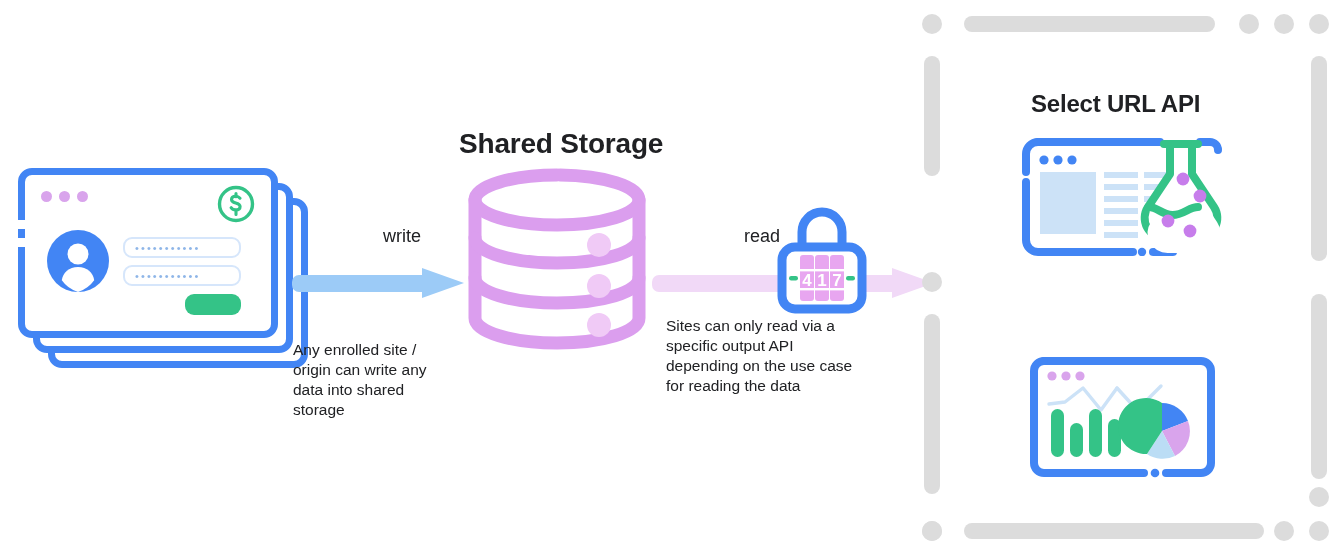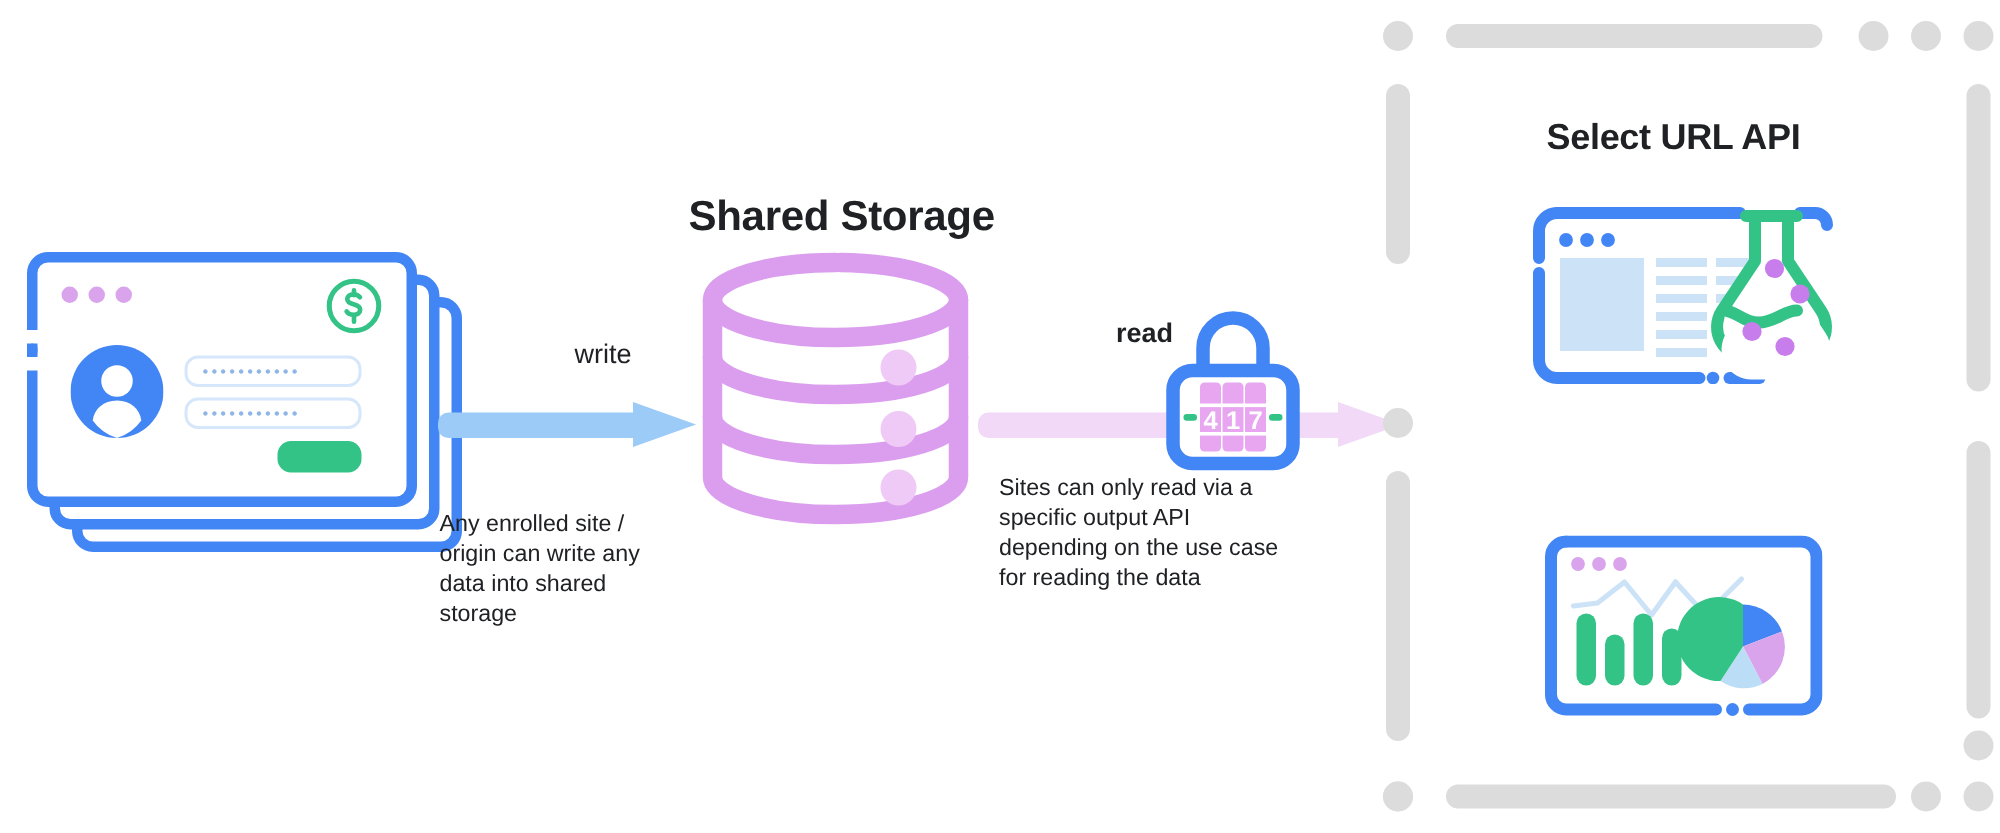--- a/index.html
+++ b/index.html
@@ -114,21 +114,21 @@
       <circle cx="131" cy="77" r="12" fill="#F0CAF6"></circle>
       <circle cx="131" cy="118" r="12" fill="#F0CAF6"></circle>
       <circle cx="131" cy="157" r="12" fill="#F0CAF6"></circle>
     </svg>
   </div>
 
   <div class="arrow-wrap" style="left:652px;top:268px;width:280px;height:30px;">
     <div class="arrow-body" style="left:0;top:7px;width:248px;height:17px;background:#F1D9F7;"></div>
     <div class="arrow-head" style="left:240px;top:0px;border-top:15px solid transparent;border-bottom:15px solid transparent;border-left:42px solid #F1D9F7;"></div>
   </div>
-  <div class="arrow-label abs" style="left:705px;top:212px;font-weight:bold;">read</div>
+  <div class="arrow-label abs" style="left:705px;top:226px;">read</div>
   <div class="caption abs" style="left:666px;top:316px;width:240px;">
     <div>Sites can only read via a</div>
     <div>specific output API</div>
     <div>depending on the use case</div>
     <div>for reading the data</div>
   </div>
 
   <div class="lock" style="left:776px;top:201px;width:92px;height:113px;">
     <svg width="92" height="113" viewBox="0 0 92 113">
 
@@ -170,21 +170,21 @@
     <div class="seg" style="left:389px;top:42px;width:16px;height:205px;"></div>
     <div class="seg" style="left:389px;top:280px;width:16px;height:185px;"></div>
     <div class="seg" style="left:387px;top:473px;width:20px;height:20px;"></div>
     <div class="seg" style="left:387px;top:507px;width:20px;height:20px;"></div>
 
     <div class="seg" style="left:0px;top:507px;width:20px;height:20px;"></div>
     <div class="seg" style="left:42px;top:509px;width:300px;height:16px;"></div>
     <div class="seg" style="left:352px;top:507px;width:20px;height:20px;"></div>
   </div>
 
-  <div class="title-bold t-api abs" style="left:1031px;top:78px;">Select URL API</div>
+  <div class="title-bold t-api abs" style="left:1031px;top:90px;">Select URL API</div>
 
   <div class="abs" style="left:1018px;top:138px;width:212px;height:118px;">
     <svg width="212" height="118" viewBox="0 0 212 118">
 
       <path d="M20 4h122M182 4h10a8 8 0 0 1 8 8v0" fill="none" stroke="#4285F4" stroke-width="8" stroke-linecap="round"></path>
       <path d="M20 4a12 12 0 0 0-12 12v18" fill="none" stroke="#4285F4" stroke-width="8" stroke-linecap="round"></path>
       <path d="M8 44v58a12 12 0 0 0 12 12h95" fill="none" stroke="#4285F4" stroke-width="8" stroke-linecap="round"></path>
       <circle cx="124" cy="114" r="4.2" fill="#4285F4"></circle>
       <path d="M135 114h20" fill="none" stroke="#4285F4" stroke-width="8" stroke-linecap="round"></path>
 

